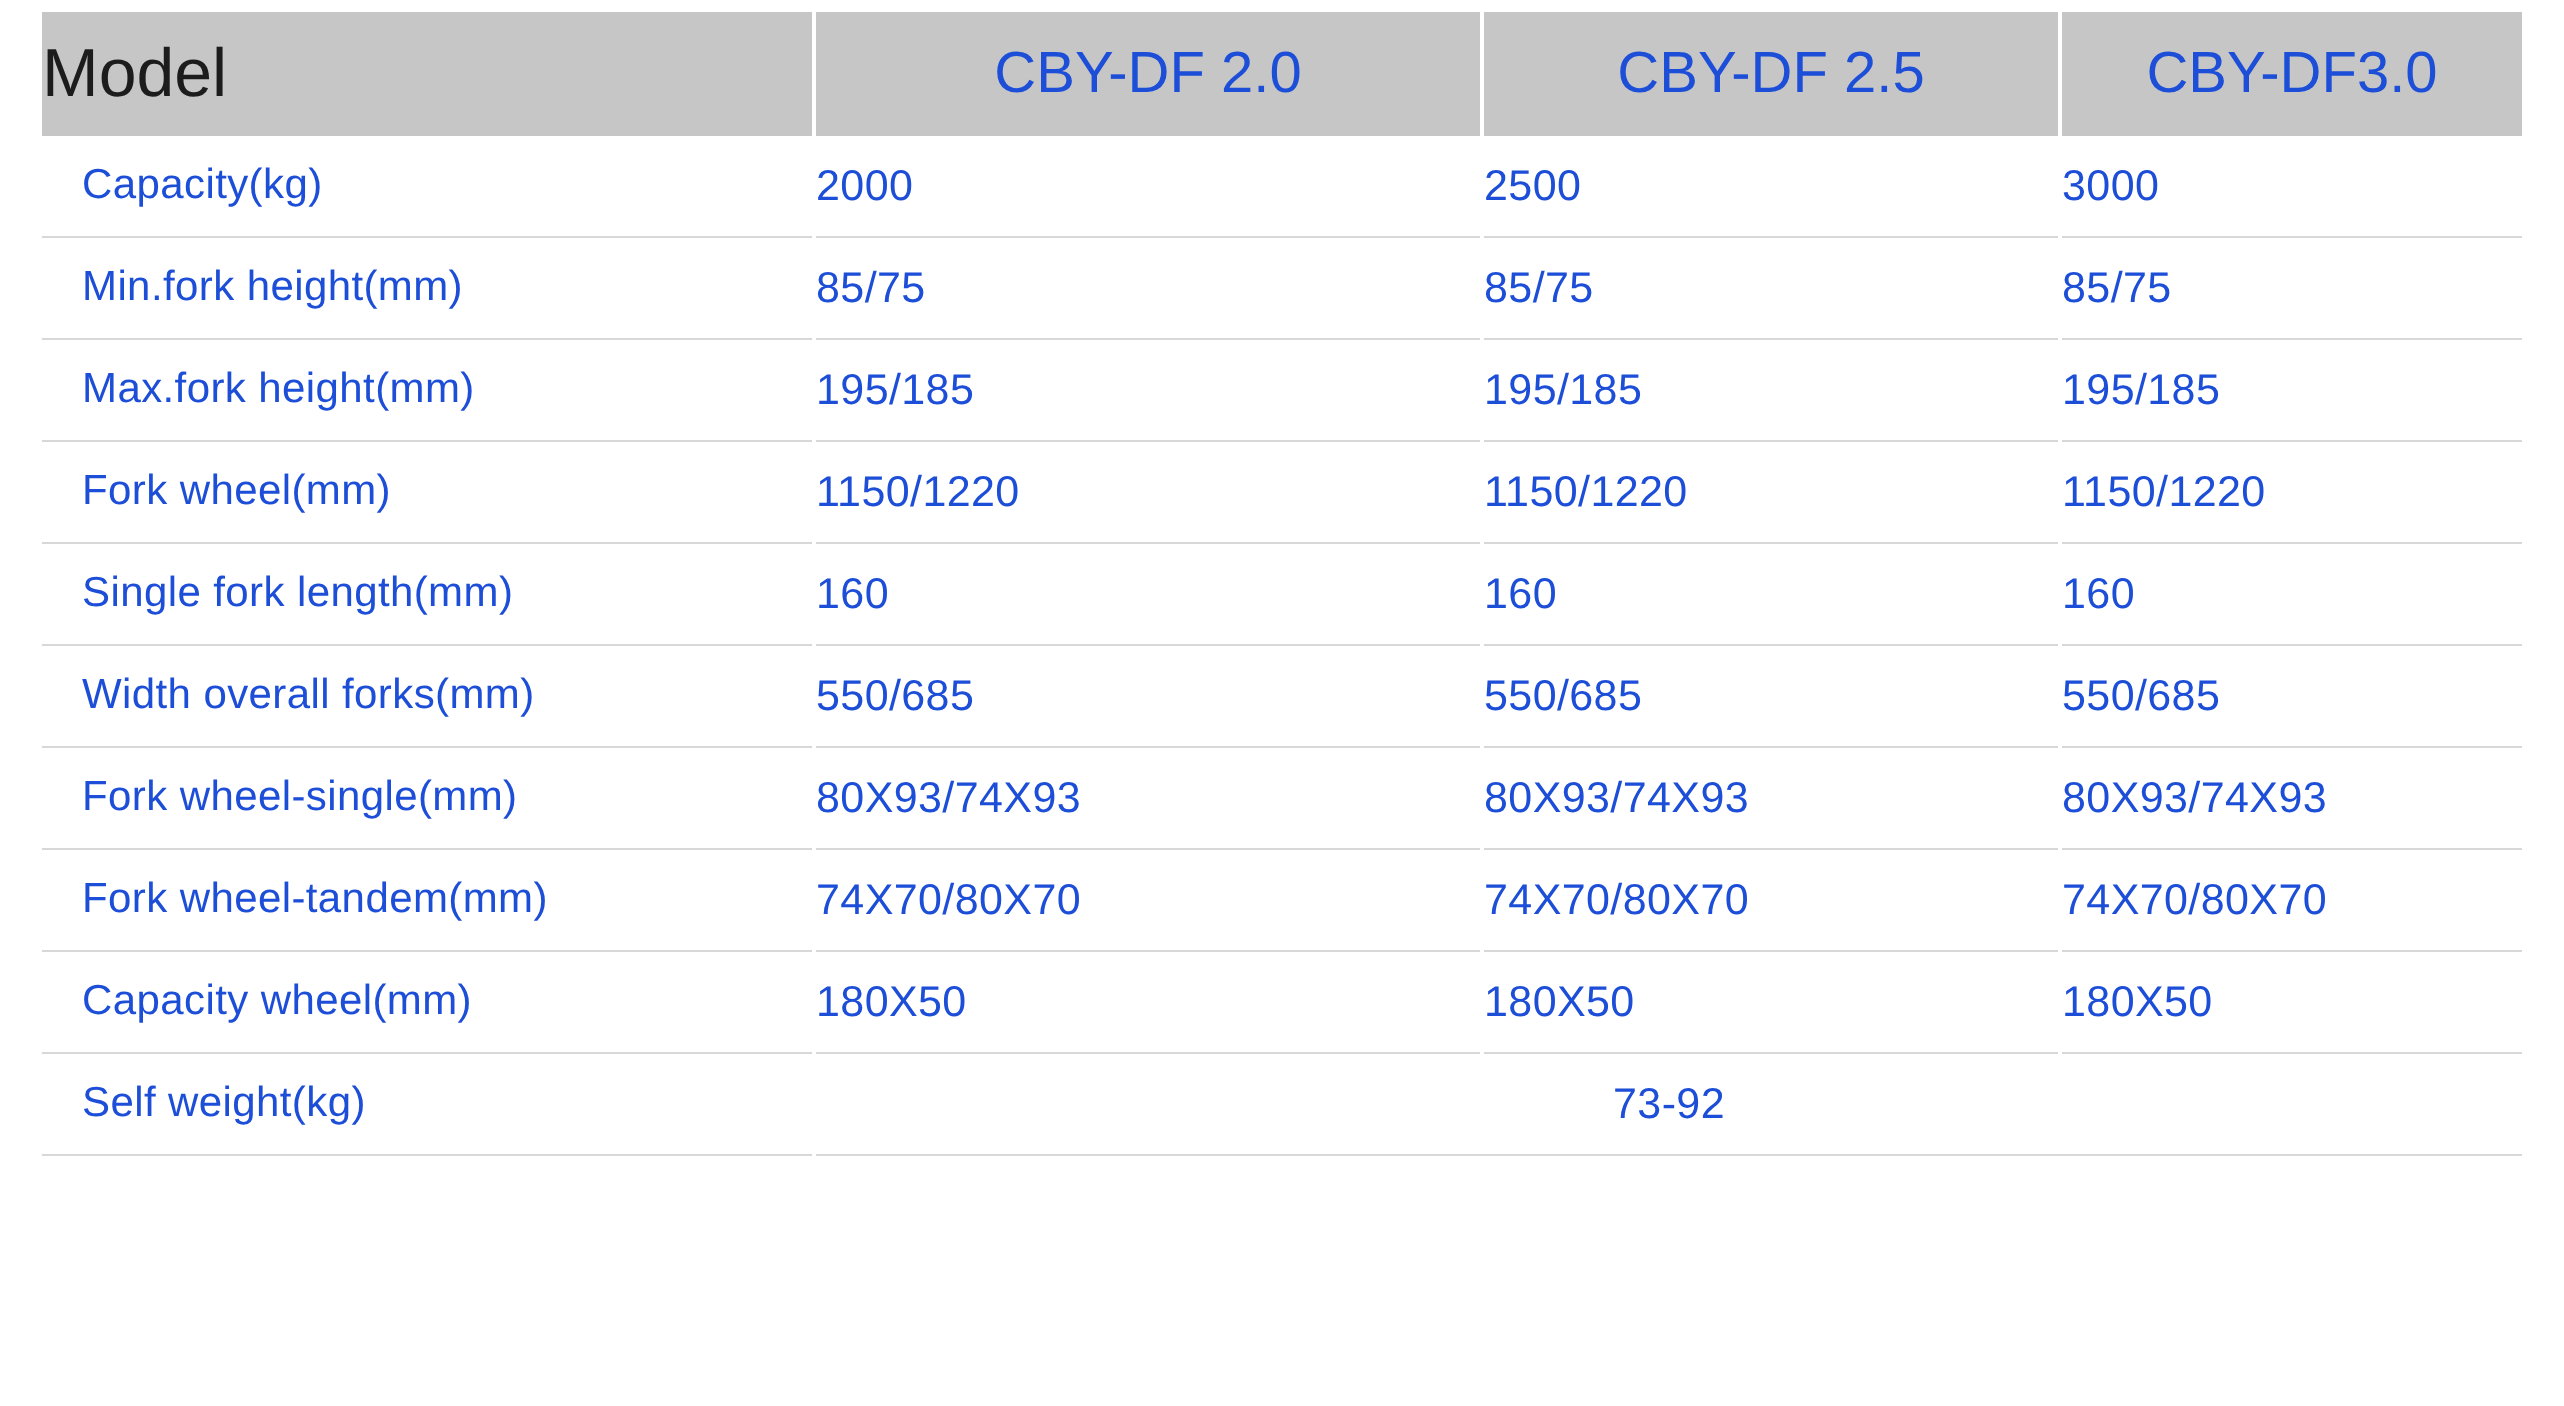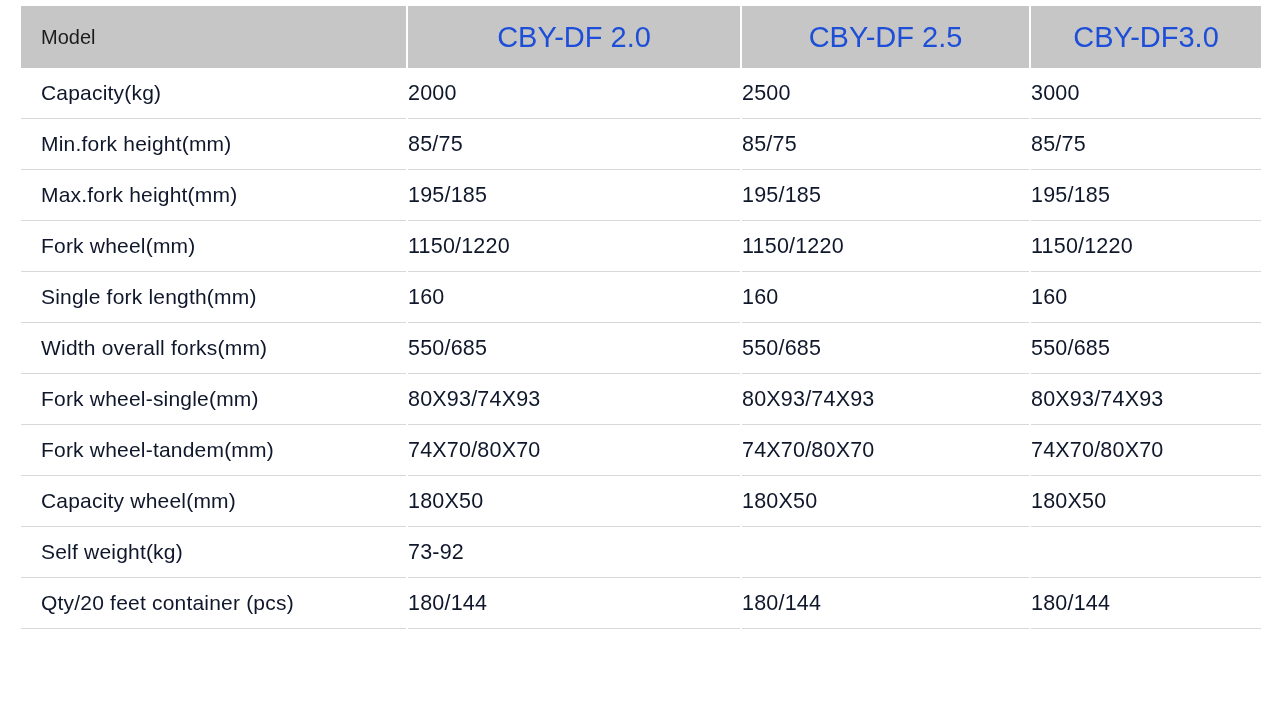--- a/index.html
+++ b/index.html
@@ -33,55 +33,54 @@
   thead th {
     background: #c6c6c6;
     border: none;
     padding: 0;
     height: 62px;
     vertical-align: middle;
     font-weight: normal;
   }
   thead th.model-head {
     text-align: left;
-    padding-left: 20px;
-    font-size: 20px;
+    font-size: 34px;
     color: #1c1c1c;
   }
   thead th.model-col {
     text-align: center;
     font-size: 29px;
     color: #1d4ed8;
     border-left: 2px solid #ffffff;
   }
 
   tbody td {
     height: 50px;
     vertical-align: middle;
     border-bottom: 1px solid #d8d8d8;
     padding: 0;
     font-size: 21.5px;
-    color: #0f172a;
+    color: #1d4ed8;
   }
   tbody tr:last-child td {
     border-bottom: 1px solid #d8d8d8;
   }
   tbody td.label {
     text-align: left;
     padding-left: 20px;
     font-size: 21px;
     letter-spacing: 0.2px;
   }
   tbody td.val {
     text-align: left;
     border-left: 2px solid #ffffff;
     letter-spacing: 0.2px;
   }
   tbody td.val-span {
-    text-align: left;
+    text-align: center;
     border-left: 2px solid #ffffff;
     letter-spacing: 0.2px;
   }
   tbody tr td.val,
   tbody tr td.val-span {
     background: #ffffff;
   }
   tbody tr td.label {
     background: #ffffff;
   }
@@ -157,21 +156,15 @@
       <tr>
         <td class="label">Capacity wheel(mm)</td>
         <td class="val">180X50</td>
         <td class="val">180X50</td>
         <td class="val">180X50</td>
       </tr>
       <tr>
         <td class="label">Self weight(kg)</td>
         <td class="val-span" colspan="3">73-92</td>
       </tr>
-      <tr>
-        <td class="label">Qty/20 feet container (pcs)</td>
-        <td class="val">180/144</td>
-        <td class="val">180/144</td>
-        <td class="val">180/144</td>
-      </tr>
     </tbody>
   </table>
 </div>
 
 </body></html>

